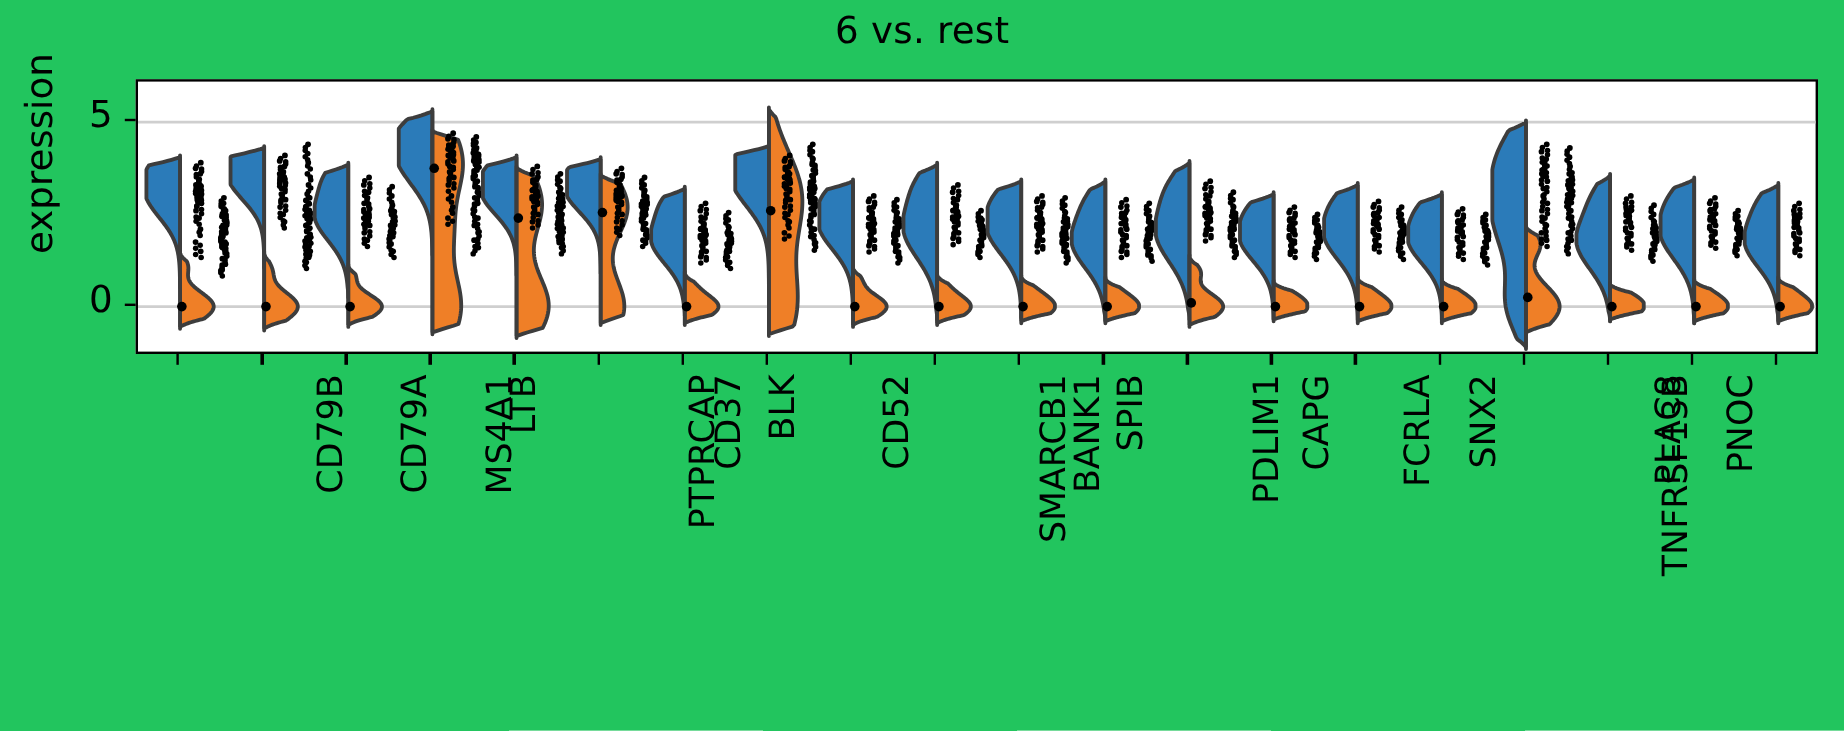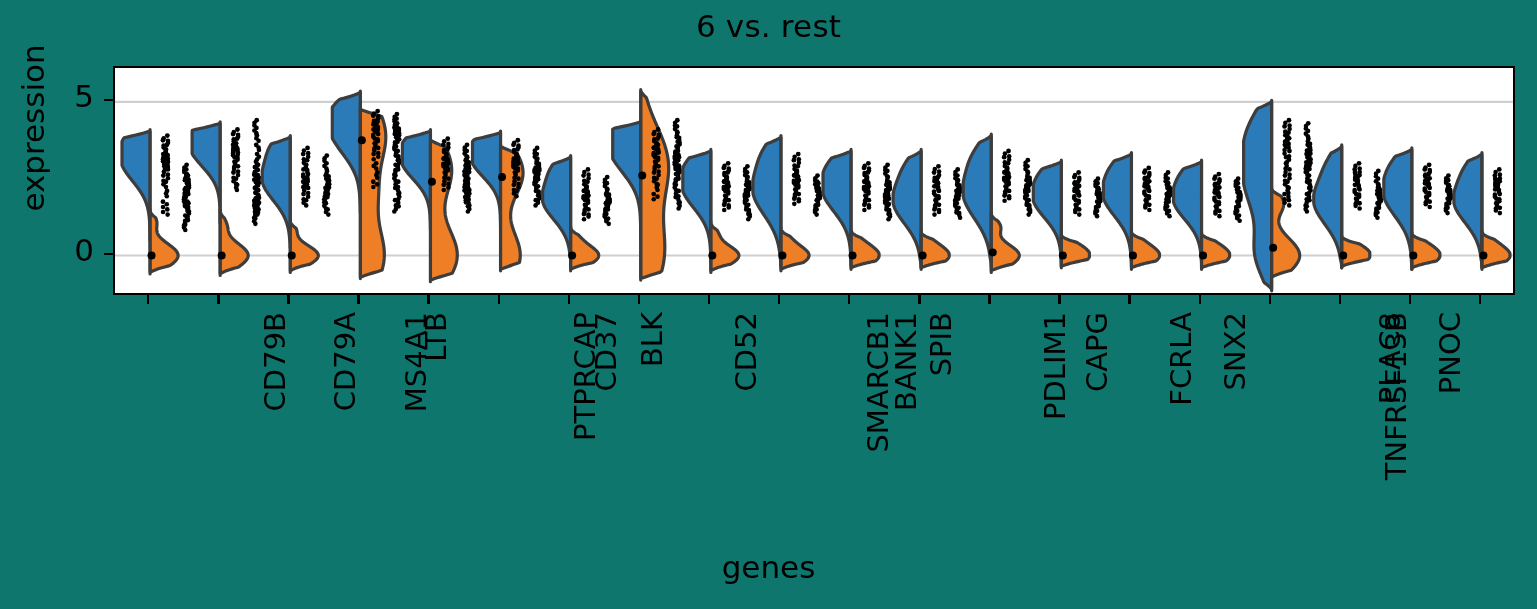--- a/index.html
+++ b/index.html
@@ -1,17 +1,17 @@
 <!DOCTYPE html>
 <html><head>
 <meta charset="utf-8">
 <style>
   html,body{margin:0;padding:0;background:#ffffff;}
   body{width:1537px;height:609px;font-family:"DejaVu Sans",sans-serif;overflow:hidden;}
-  #fig{position:relative;width:1537px;height:609px;background:#0f766e;}
+  #fig{position:relative;width:1537px;height:609px;background:#22c55e;}
   #title{
     position:absolute;left:0;top:8px;width:1537px;text-align:center;
     font-size:31px;color:#000;letter-spacing:.2px;
   }
   #ylabel{
     position:absolute;left:-62px;top:110px;width:190px;text-align:center;
     font-size:31px;color:#000;transform:rotate(-90deg);transform-origin:center center;
   }
   #xlabel{
     position:absolute;left:0;top:549px;width:1537px;text-align:center;
@@ -32,21 +32,20 @@
     transform:rotate(-90deg);transform-origin:right top;text-align:right;
   }
 </style>
 </head>
 <body>
 
 <div id="fig">
 
   <div id="title">6 vs. rest</div>
   <div id="ylabel">expression</div>
-  <div id="xlabel">genes</div>
 
   <div id="yaxis-group"></div>
   <div id="xaxis-group"></div>
 
   <div id="plotbox">
     <div id="canvaswrap">
       <svg id="svgplot" width="1402" height="229" viewBox="0 0 1402 229">
           <line x1="0" y1="187.50335570469798" x2="1402" y2="187.50335570469798" stroke="#cfcfcf" stroke-width="2.2"></line>
           <line x1="0" y1="33.812080536912745" x2="1402" y2="33.812080536912745" stroke="#cfcfcf" stroke-width="2.2"></line>
           <g>

